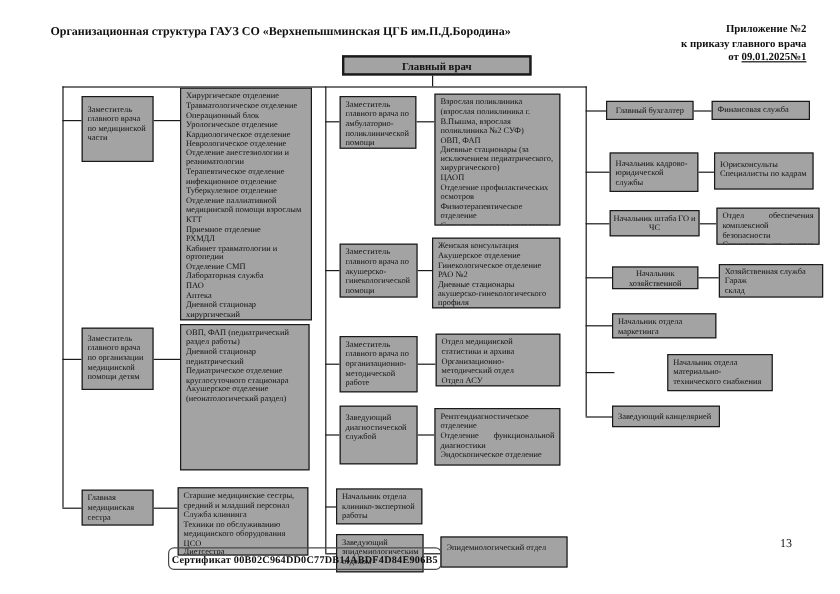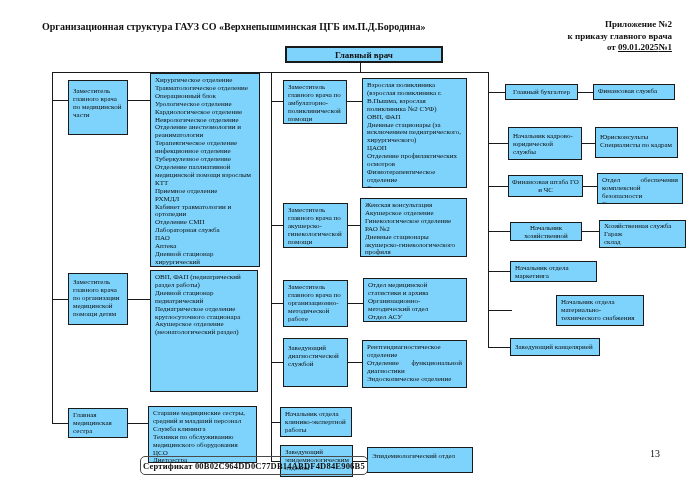--- a/index.html
+++ b/index.html
@@ -1,21 +1,21 @@
 <!DOCTYPE html>
 <html><head>
 <meta charset="utf-8">
 <style>
   html,body{margin:0;padding:0;background:#fff;}
   .canvas{position:relative;width:700px;height:495px;background:#ffffff;
           font-family:"Liberation Serif","DejaVu Serif",serif;color:#111;overflow:hidden;}
   .title{position:absolute;left:42px;top:21px;width:470px;font-size:10px;font-weight:bold;}
   .annex{position:absolute;top:19px;right:28px;text-align:right;font-size:9px;font-weight:bold;line-height:11.5px;}
   .annex .u{text-decoration:underline;}
-  .box{position:absolute;border:1.5px solid #1a1a1a;background:#7dd3fc;box-sizing:border-box;overflow:hidden;}
+  .box{position:absolute;border:1.5px solid #1a1a1a;background:#a3a3a3;box-sizing:border-box;overflow:hidden;}
   .root{display:flex;align-items:center;justify-content:center;font-weight:bold;font-size:9px;border-width:2px;}
   .role{font-size:7px;line-height:8px;padding:2px 4px;}
   .role.ctr{text-align:center;display:flex;align-items:center;justify-content:center;padding:1px 2px;}
   .units{font-size:7px;line-height:7.9px;padding:3px 4px;}
   .units.justify{text-align:justify;}
   .vc{display:flex;align-items:center;}
   .unit-line{margin:0;}
   .line{position:absolute;background:#1a1a1a;}
   .h{height:1px;}
   .v{width:1px;}
@@ -153,21 +153,21 @@
   <div class="line h" style="left:488px;top:143px;width:20px;"></div>
   <div class="line h" style="left:582px;top:143px;width:13px;"></div>
   <div class="box role" style="left:508px;top:127px;width:74px;height:33px;padding-top:4px;">Начальник кадрово-юридической службы</div>
   <div class="box units" style="left:595px;top:127px;width:83px;height:31px;padding-top:6px;">
       <div class="unit-line">Юрисконсульты</div>
       <div class="unit-line">Специалисты по кадрам</div>
     </div>
 
   <div class="line h" style="left:488px;top:186px;width:20px;"></div>
   <div class="line h" style="left:583px;top:186px;width:14px;"></div>
-  <div class="box role ctr" style="left:508px;top:175px;width:75px;height:22px;">Финансовая штаба ГО и ЧС</div>
+  <div class="box role ctr" style="left:508px;top:175px;width:75px;height:22px;">Начальник штаба ГО и ЧС</div>
   <div class="box units justify" style="left:597px;top:173px;width:86px;height:31px;">
       <div class="unit-line">Отдел обеспечения комплексной безопасности</div>
       <div class="unit-line">Специалист по охране труда</div>
     </div>
 
   <div class="line h" style="left:488px;top:231px;width:22px;"></div>
   <div class="line h" style="left:582px;top:231px;width:17px;"></div>
   <div class="box role ctr" style="left:510px;top:222px;width:72px;height:19px;">Начальник хозяйственной</div>
   <div class="box units" style="left:599px;top:220px;width:87px;height:28px;padding-top:2px;">
       <div class="unit-line">Хозяйственная служба</div>

